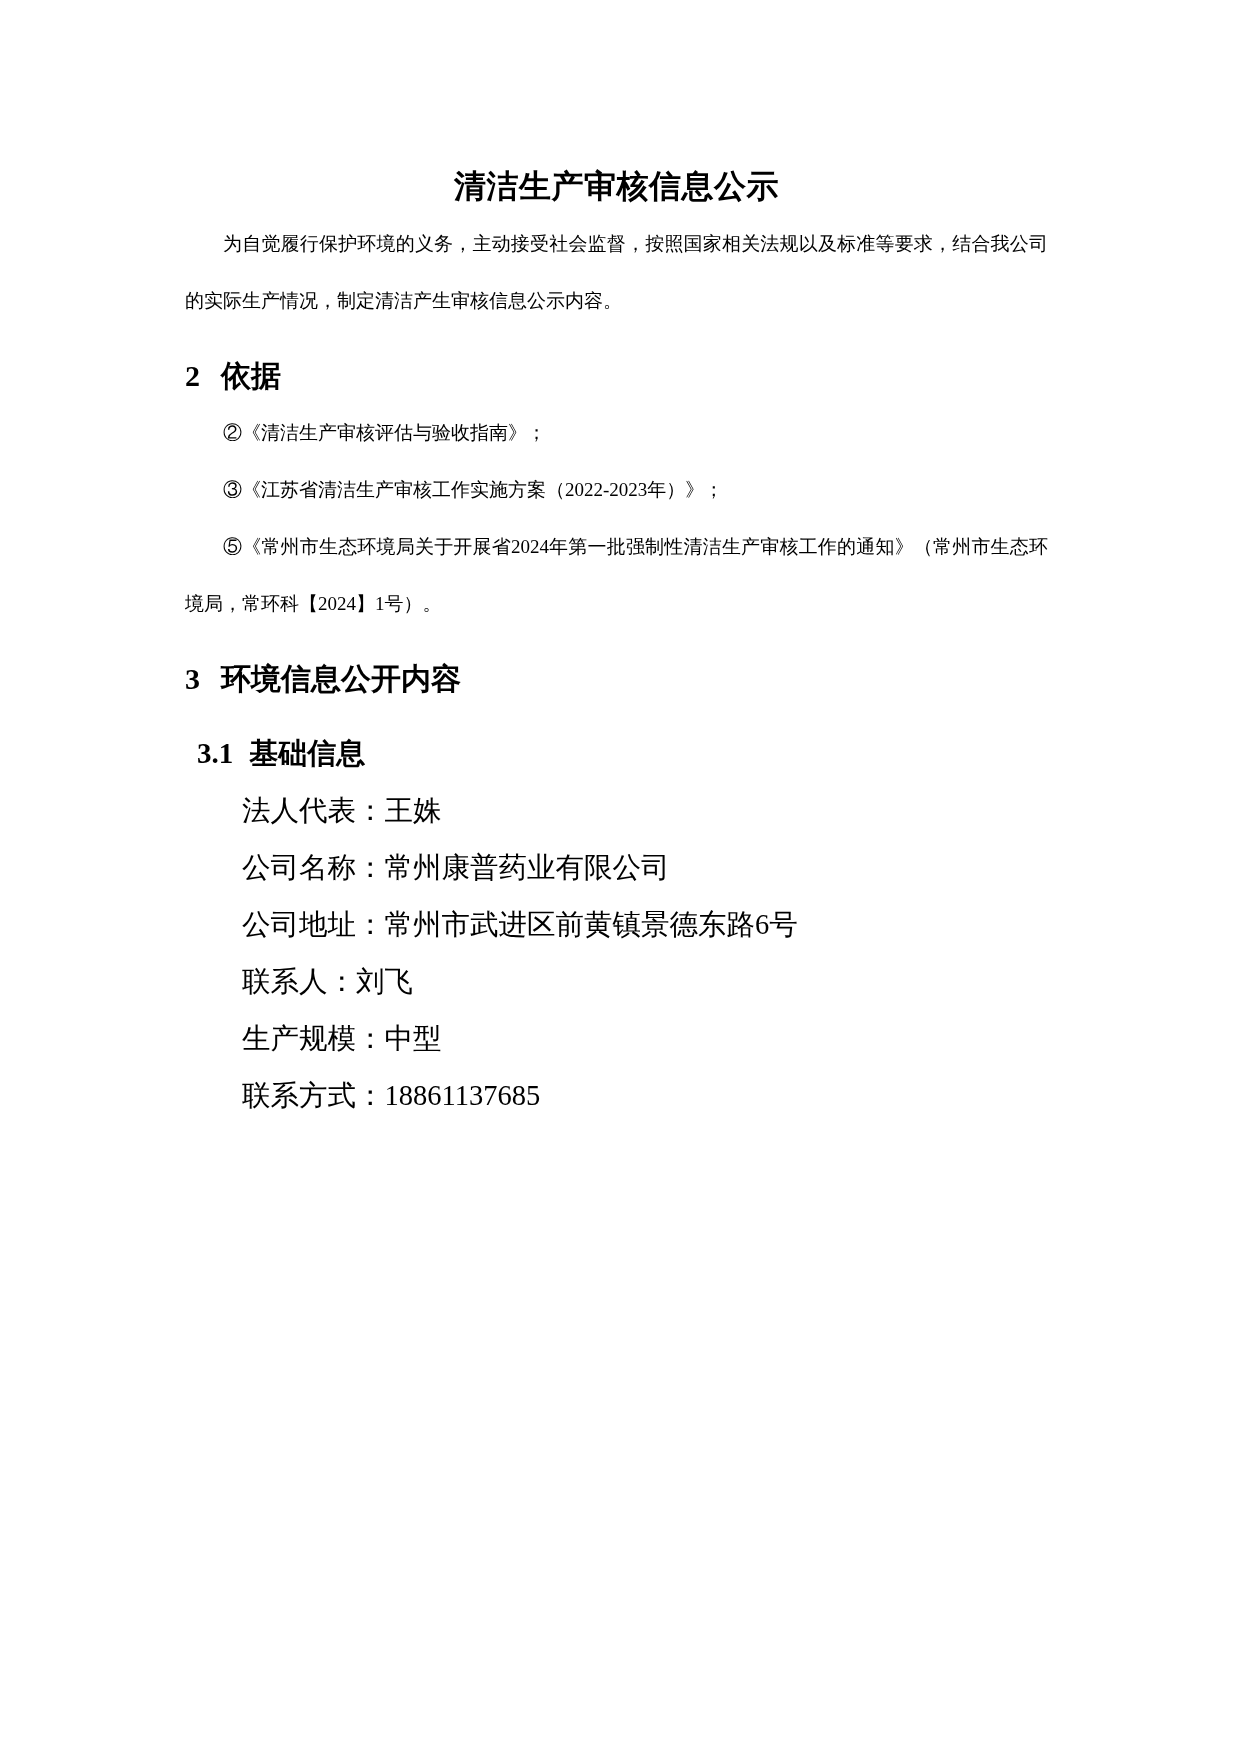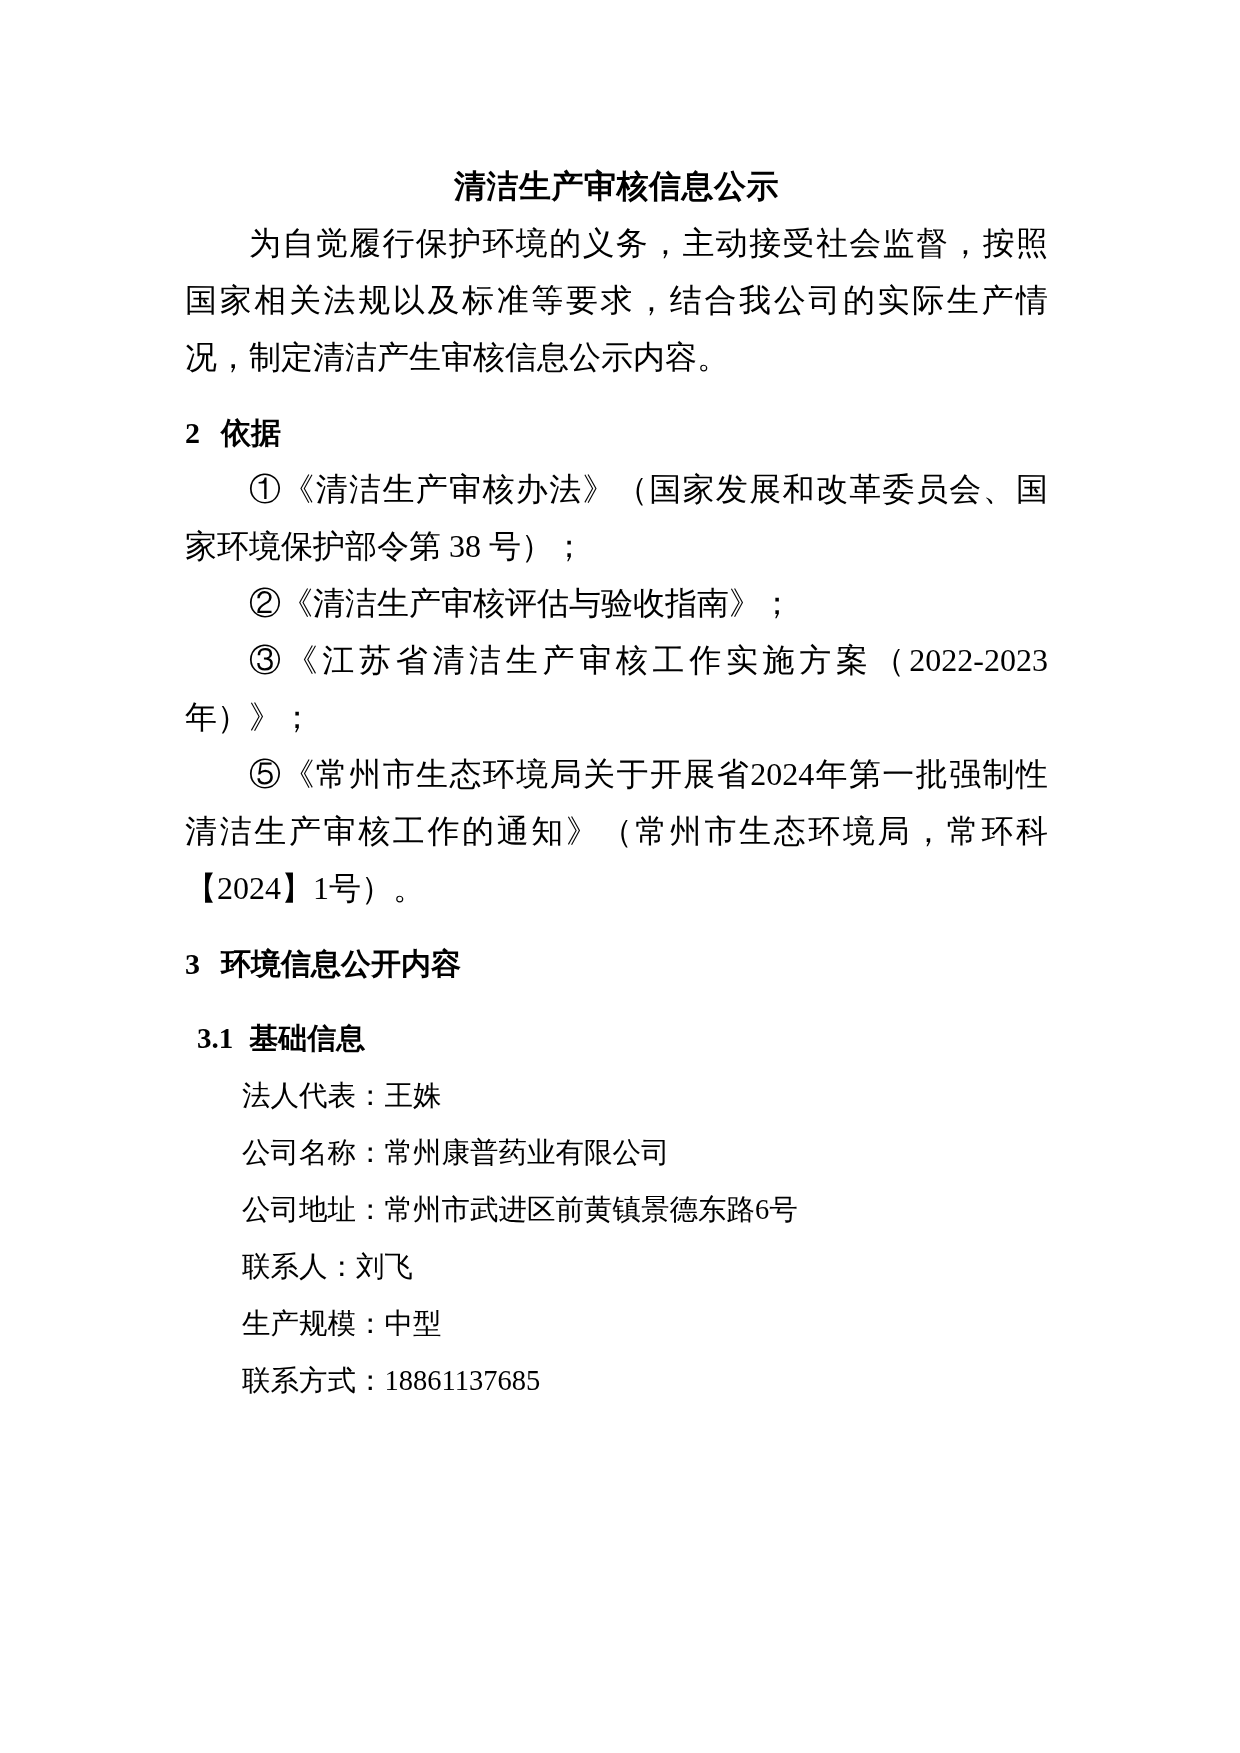--- a/index.html
+++ b/index.html
@@ -42,21 +42,21 @@
     margin: 18px 0 0 12px;
     font-size: 29px;
     font-weight: bold;
     line-height: 57px;
   }
   .sub-heading .num {
     margin-right: 0.55em;
   }
   .body-para, .list-para {
     margin: 0;
-    font-size: 32px;
+    font-size: 19px;
     line-height: 57px;
     text-align: justify;
     text-indent: 2em;
     word-break: normal;
   }
   .info-line {
     margin: 0;
     font-size: 28.5px;
     line-height: 57px;
     padding-left: 2em;
@@ -67,21 +67,20 @@
 
 <div class="page">
 
   <h1 class="doc-title">清洁生产审核信息公示</h1>
 
 
   <p class="body-para">为自觉履行保护环境的义务，主动接受社会监督，按照国家相关法规以及标准等要求，结合我公司的实际生产情况，制定清洁产生审核信息公示内容。</p>
 
   <h2 class="sec-heading"><span class="num">2</span><span>依据</span></h2>
 
-  <p class="list-para">①《清洁生产审核办法》（国家发展和改革委员会、国家环境保护部令第 38 号）；</p>
   <p class="list-para">②《清洁生产审核评估与验收指南》；</p>
   <p class="list-para">③《江苏省清洁生产审核工作实施方案（2022-2023年）》；</p>
   <p class="list-para">⑤《常州市生态环境局关于开展省2024年第一批强制性清洁生产审核工作的通知》（常州市生态环境局，常环科【2024】1号）。</p>
 
   <h2 class="sec-heading"><span class="num">3</span><span>环境信息公开内容</span></h2>
 
   <h3 class="sub-heading"><span class="num">3.1</span><span>基础信息</span></h3>
 
   <p class="info-line"><span>法人代表：</span><span>王姝</span></p>
 

